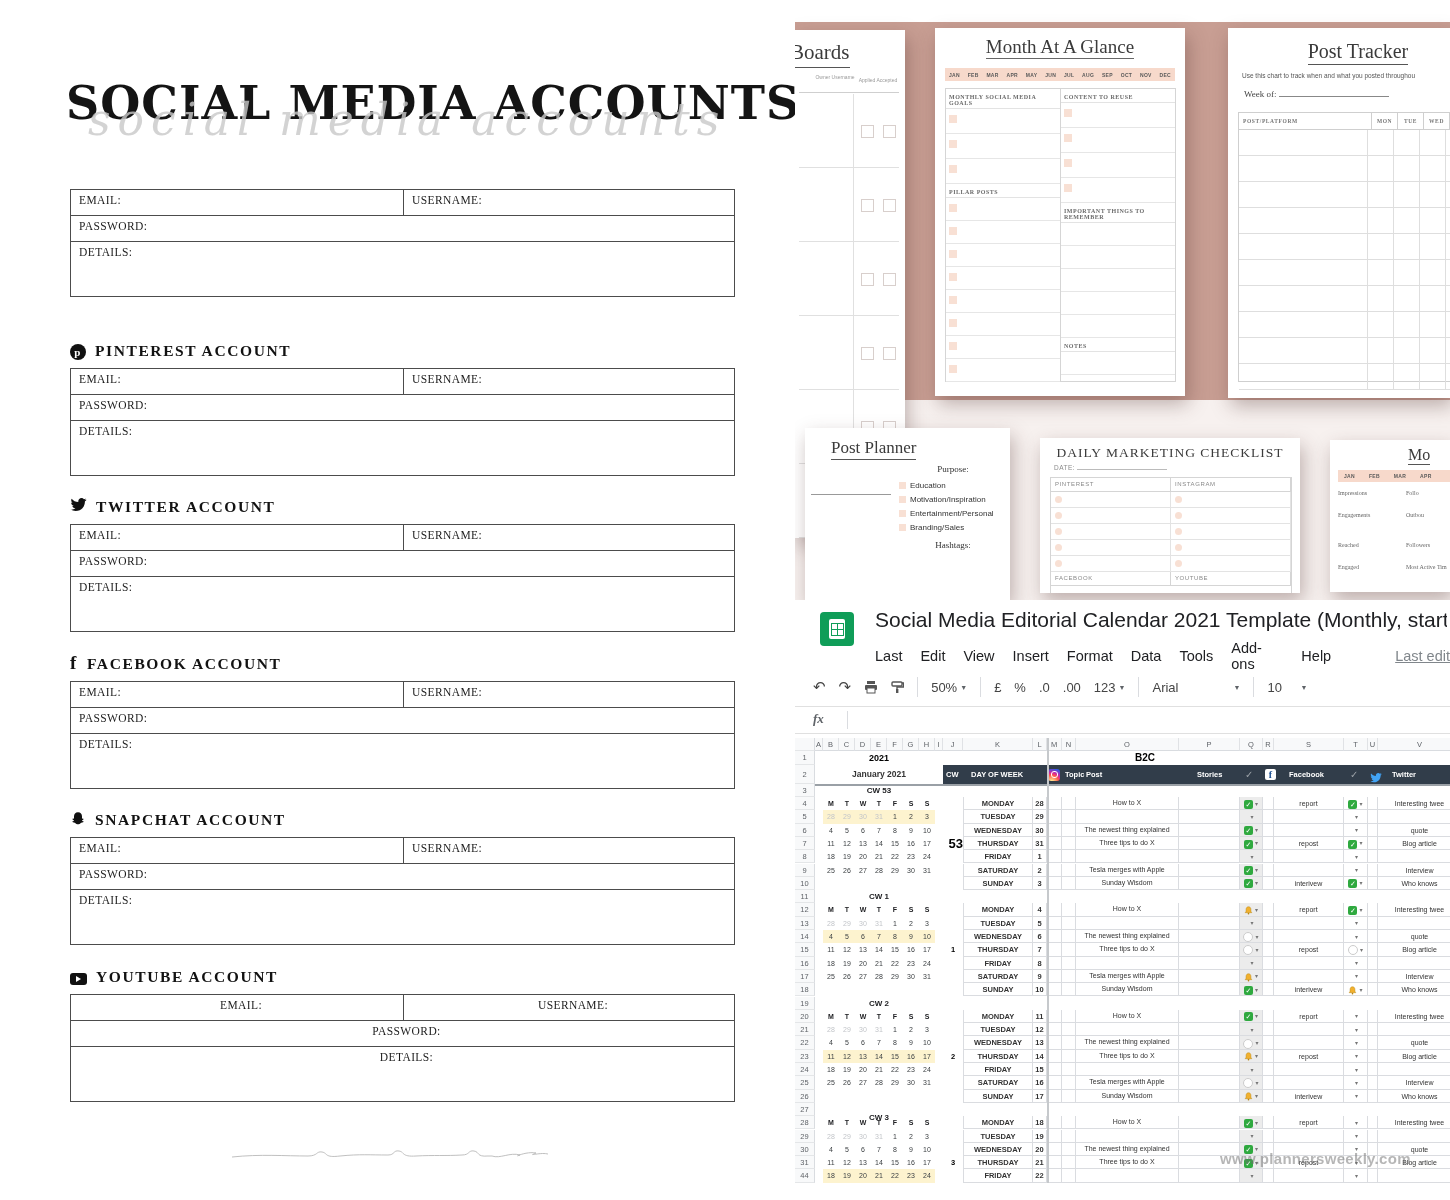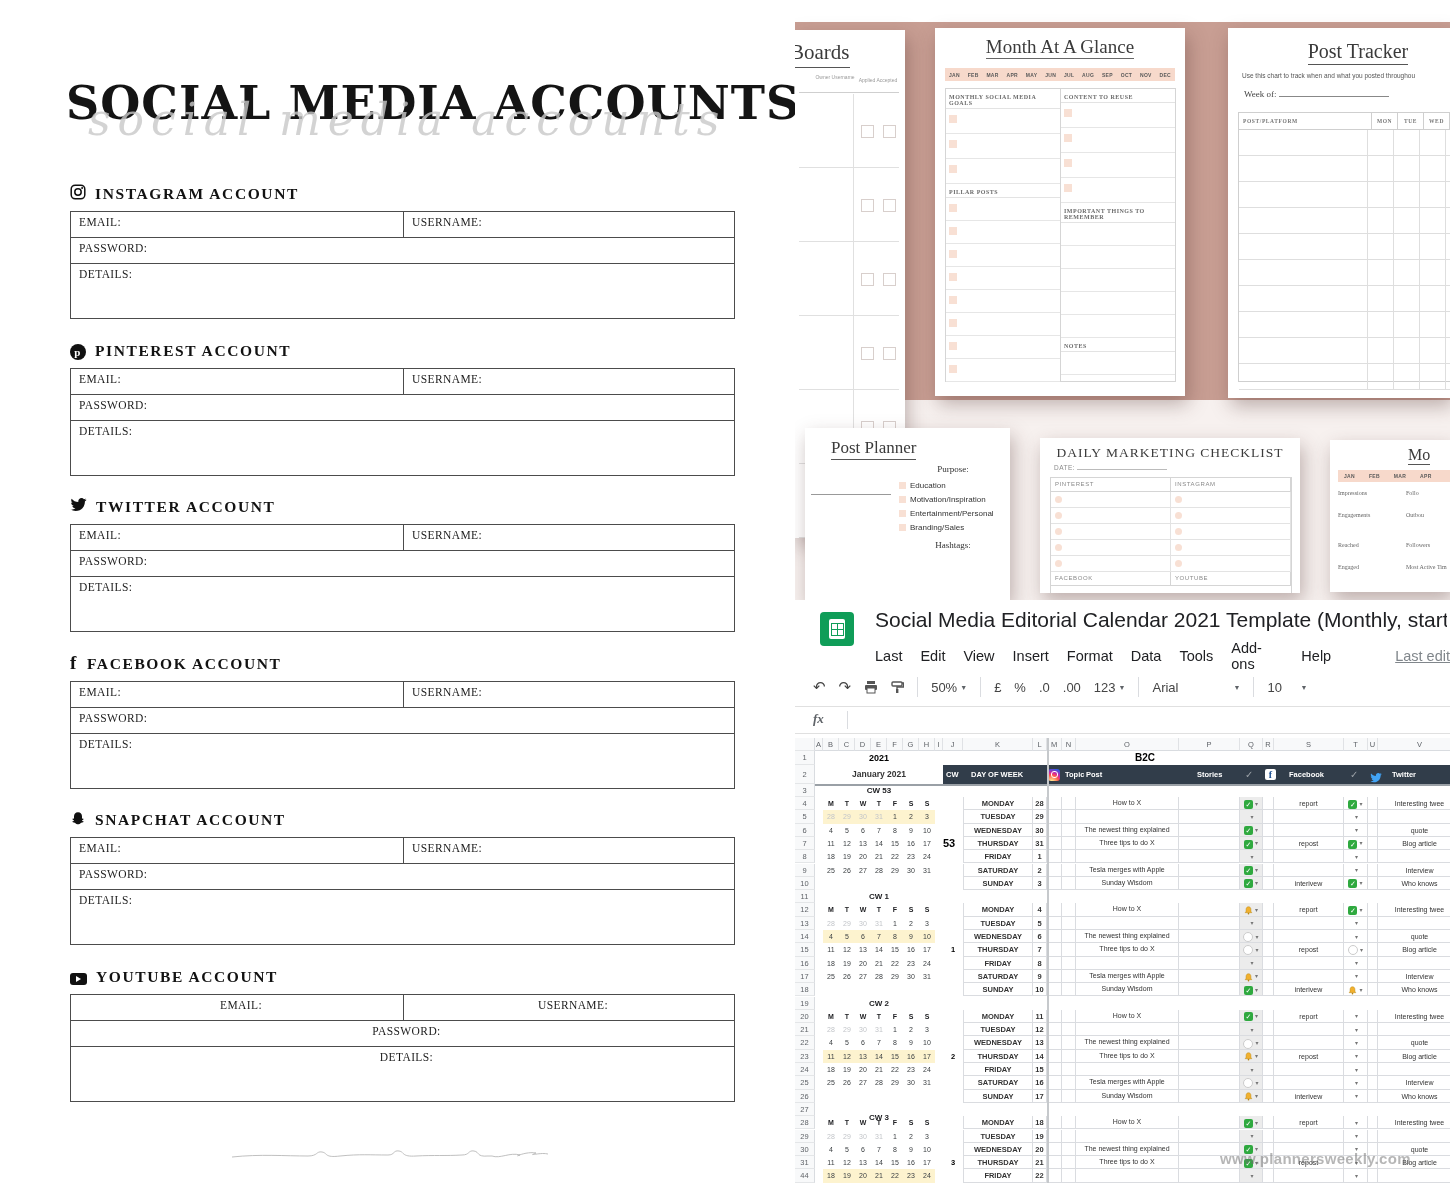--- a/index.html
+++ b/index.html
@@ -144,28 +144,20 @@
   #watermark{left:425px;top:550px;font-weight:700;font-size:15px;color:rgba(110,110,110,.5);letter-spacing:.3px;white-space:nowrap;}
 </style>
 </head>
 <body>
 
 <div id="left-page" class="abs">
   <div id="left-title" class="abs">SOCIAL MEDIA ACCOUNTS</div>
   <div id="left-title-script" class="abs">social media accounts</div>
   <div id="acct-sections">
       <div class="acct" style="top: 183px;">
-        <div class="acct-head">
-          <span><svg width="16" height="16" viewBox="0 0 16 16">
-              <rect x="1.2" y="1.2" width="13.6" height="13.6" rx="4" fill="none" stroke="#111" stroke-width="1.5"></rect>
-              <circle cx="8" cy="8" r="3.2" fill="none" stroke="#111" stroke-width="1.5"></circle>
-              <circle cx="12.1" cy="3.9" r="1" fill="#111"></circle>
-            </svg></span>
-          <span>INSTAGRAM ACCOUNT</span>
-        </div>
         <div class="acct-table">
           <div class="acct-r1">
             <div class="acct-c-email">
               <div class="flabel">EMAIL:</div>
             </div>
             <div class="acct-c-user">
               <div class="flabel">USERNAME:</div>
             </div>
           </div>
           <div class="acct-r2">
@@ -801,21 +793,21 @@
         <div class="scell gut" style="left: 0px; width: 20px; line-height: 13.3px;">7</div>
         <div class="calwrap" style="left: 28px; width: 112px;">
           <span class="calc" style="line-height: 13.3px;">11</span>
           <span class="calc" style="line-height: 13.3px;">12</span>
           <span class="calc" style="line-height: 13.3px;">13</span>
           <span class="calc" style="line-height: 13.3px;">14</span>
           <span class="calc" style="line-height: 13.3px;">15</span>
           <span class="calc" style="line-height: 13.3px;">16</span>
           <span class="calc" style="line-height: 13.3px;">17</span>
         </div>
-        <div class="scell " style="left: 148px; width: 20px; line-height: 13.3px; font-weight: 700; font-size: 11px; text-align: left;">53</div>
+        <div class="scell " style="left: 148px; width: 20px; line-height: 13.3px; font-weight: 700; font-size: 13px; text-align: right;">53</div>
         <div class="scell bcell" style="left: 168px; width: 70px; line-height: 13.3px; font-weight: 700; font-size: 7.5px; border-left: 1px solid rgb(218, 220, 224);">THURSDAY</div>
         <div class="scell bcell" style="left: 238px; width: 14px; line-height: 13.3px; font-weight: 700; font-size: 7.5px;">31</div>
         <div class="scell bcell" style="left: 252px; width: 15px; line-height: 13.3px;"></div>
         <div class="scell bcell" style="left: 267px; width: 14px; line-height: 13.3px;"></div>
         <div class="scell bcell postcell" style="left: 281px; width: 103px; line-height: 6.6px;">Three tips to do X</div>
         <div class="scell bcell" style="left: 384px; width: 61px; line-height: 13.3px;"></div>
         <div class="scell bcell graycol" style="left: 445px; width: 23px; line-height: 13.3px;"><span class="ck-green">✓</span><span class="ck-dd">▾</span></div>
         <div class="scell bcell" style="left: 468px; width: 11px; line-height: 13.3px;"></div>
         <div class="scell bcell" style="left: 479px; width: 70px; line-height: 13.3px;">repost</div>
         <div class="scell bcell" style="left: 549px; width: 24px; line-height: 13.3px;"><span class="ck-green">✓</span><span class="ck-dd">▾</span></div>

